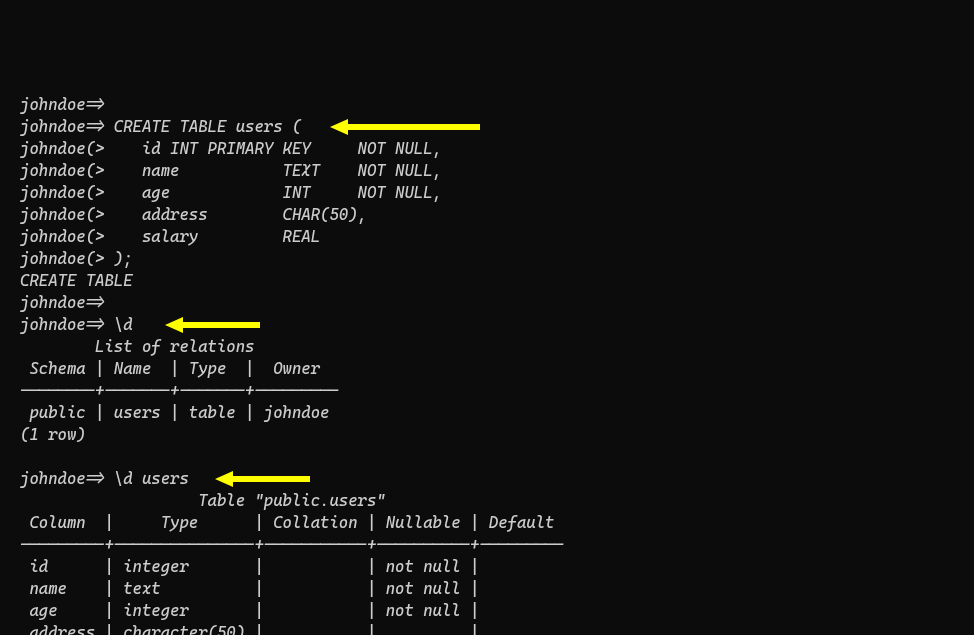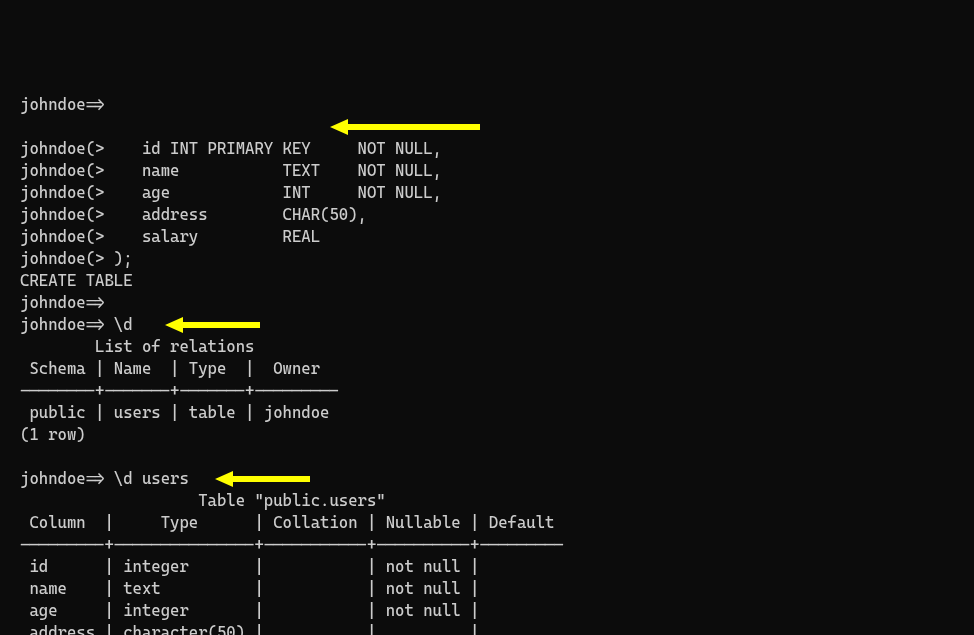--- a/index.html
+++ b/index.html
@@ -15,36 +15,37 @@
       line-height: 22px;
       padding: 6px 20px;
       width: 974px;
       height: 635px;
       overflow: hidden;
       white-space: pre;
     }
     .terminal-line {
       position: relative;
       height: 22px;
+      font-style: italic;
     }
     .arrow {
       position: absolute;
       display: inline-flex;
       align-items: center;
     }
     .arrow svg {
       display: block;
     }
   </style>
 </head>
 <body>
 
 
 
-<div id="terminal"><div class="terminal-line"><span>johndoe=&gt;</span></div><div class="terminal-line"><span class="arrow" style="left: 310px; top: 3px;"><svg width="150" height="16" viewBox="0 0 150 16">
+<div id="terminal"><div class="terminal-line"><span>johndoe=&gt;</span></div><div class="terminal-line"><span>johndoe=&gt; CREATE TABLE users (</span><span class="arrow" style="left: 310px; top: 3px;"><svg width="150" height="16" viewBox="0 0 150 16">
           <polygon points="0,8 18,0 18,5 150,5 150,11 18,11 18,16" fill="#ffff00"></polygon>
         </svg></span></div><div class="terminal-line"><span>johndoe(&gt;    id INT PRIMARY KEY     NOT NULL,</span></div><div class="terminal-line"><span>johndoe(&gt;    name           TEXT    NOT NULL,</span></div><div class="terminal-line"><span>johndoe(&gt;    age            INT     NOT NULL,</span></div><div class="terminal-line"><span>johndoe(&gt;    address        CHAR(50),</span></div><div class="terminal-line"><span>johndoe(&gt;    salary         REAL</span></div><div class="terminal-line"><span>johndoe(&gt; );</span></div><div class="terminal-line"><span>CREATE TABLE</span></div><div class="terminal-line"><span>johndoe=&gt;</span></div><div class="terminal-line"><span>johndoe=&gt; \d</span><span class="arrow" style="left: 145px; top: 3px;"><svg width="95" height="16" viewBox="0 0 95 16">
           <polygon points="0,8 18,0 18,5 95,5 95,11 18,11 18,16" fill="#ffff00"></polygon>
         </svg></span></div><div class="terminal-line"><span>        List of relations</span></div><div class="terminal-line"><span> Schema | Name  | Type  |  Owner</span></div><div class="terminal-line"><span>--------+-------+-------+---------</span></div><div class="terminal-line"><span> public | users | table | johndoe</span></div><div class="terminal-line"><span>(1 row)</span></div><div class="terminal-line"><span></span></div><div class="terminal-line"><span>johndoe=&gt; \d users</span><span class="arrow" style="left: 195px; top: 3px;"><svg width="95" height="16" viewBox="0 0 95 16">
           <polygon points="0,8 18,0 18,5 95,5 95,11 18,11 18,16" fill="#ffff00"></polygon>
         </svg></span></div><div class="terminal-line"><span>                   Table "public.users"</span></div><div class="terminal-line"><span> Column  |     Type      | Collation | Nullable | Default</span></div><div class="terminal-line"><span>---------+---------------+-----------+----------+---------</span></div><div class="terminal-line"><span> id      | integer       |           | not null |</span></div><div class="terminal-line"><span> name    | text          |           | not null |</span></div><div class="terminal-line"><span> age     | integer       |           | not null |</span></div><div class="terminal-line"><span> address | character(50) |           |          |</span></div></div>
 
 
 
 

